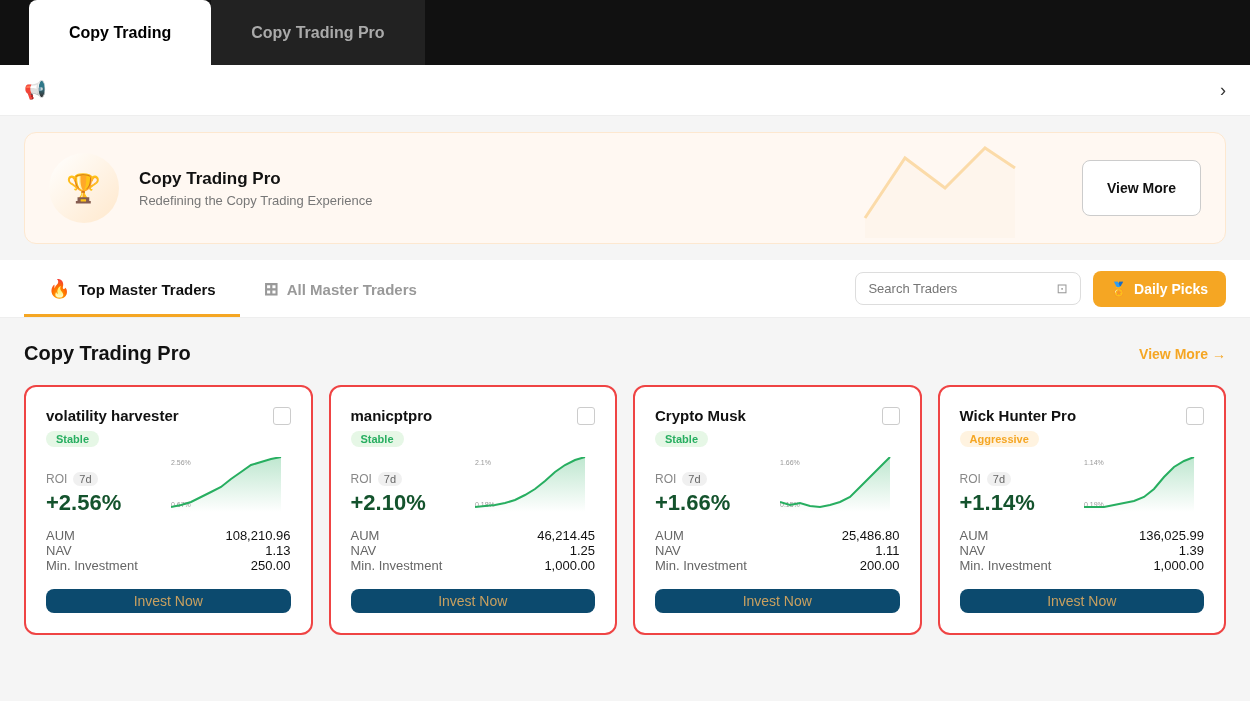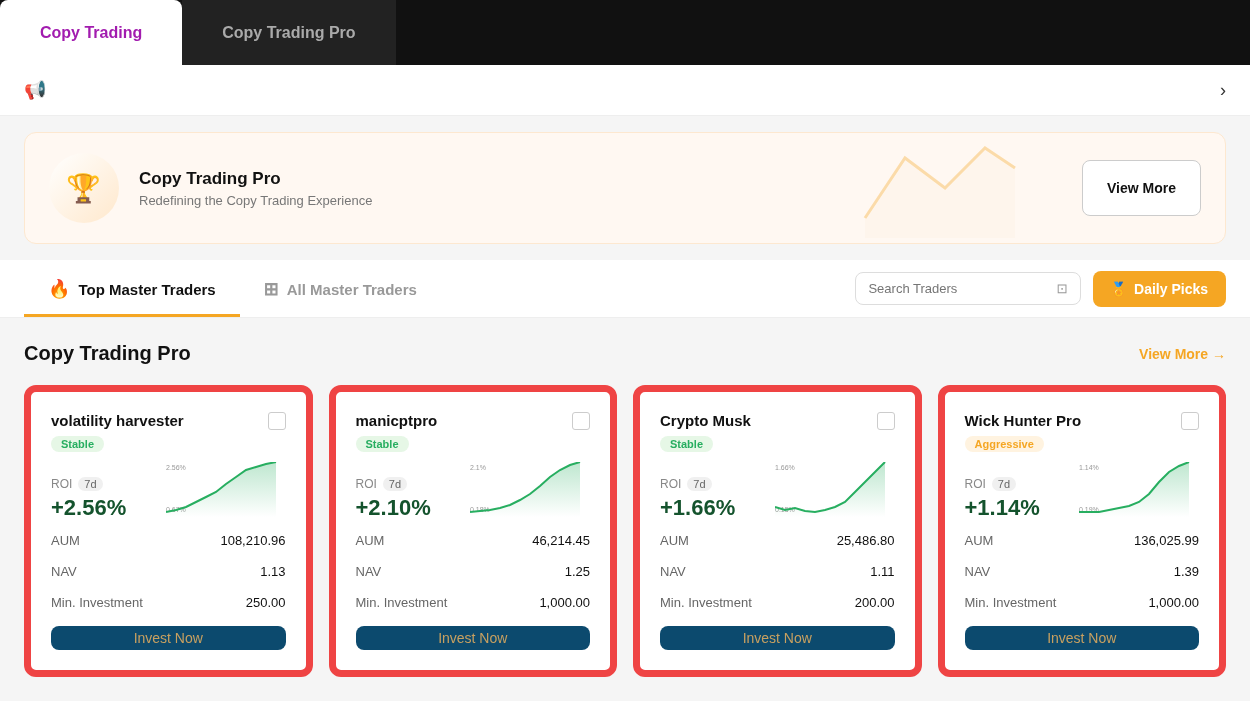--- a/index.html
+++ b/index.html
@@ -13,22 +13,23 @@
     }
     .tab {
       display: flex; align-items: center; justify-content: center;
       padding: 0 40px;
       font-size: 16px;
       font-weight: 600;
       cursor: pointer;
     }
     .tab.active {
       background: #fff;
-      color: #a21caf;
+      color: #000000;
       border-radius: 8px 8px 0 0;
+      margin-left: 29px;
     }
     .tab.inactive {
       color: #aaa;
       background: #222;
     }
 
     
     .banner {
       background: #fff;
       padding: 14px 24px;
@@ -159,21 +160,21 @@
     
     .cards-grid {
       display: grid;
       grid-template-columns: repeat(4, 1fr);
       gap: 16px;
     }
     .trader-card {
       background: #fff;
       border-radius: 12px;
       padding: 20px;
-      border: 7px solid #ef4444;
+      border: 2px solid #ef4444;
     }
     .card-header {
       display: flex; align-items: flex-start; justify-content: space-between;
       margin-bottom: 4px;
     }
     .trader-name { font-size: 15px; font-weight: 700; color: #111; }
     .card-checkbox {
       width: 18px; height: 18px;
       border: 1.5px solid #ccc;
       border-radius: 3px;
@@ -211,21 +212,21 @@
       font-size: 22px; font-weight: 700; color: #14532d;
     }
 
     
     .mini-chart {
       width: 120px; height: 55px;
     }
 
     
     .stats-row {
-      display: flex; flex-direction: column; gap: 16px;
+      display: flex; flex-direction: column; gap: 0;
       margin-bottom: 16px;
       font-size: 13px;
     }
     .stat-line {
       display: flex; justify-content: space-between;
       color: #666;
     }
     .stat-line span:last-child { color: #111; font-weight: 500; }
 
     

